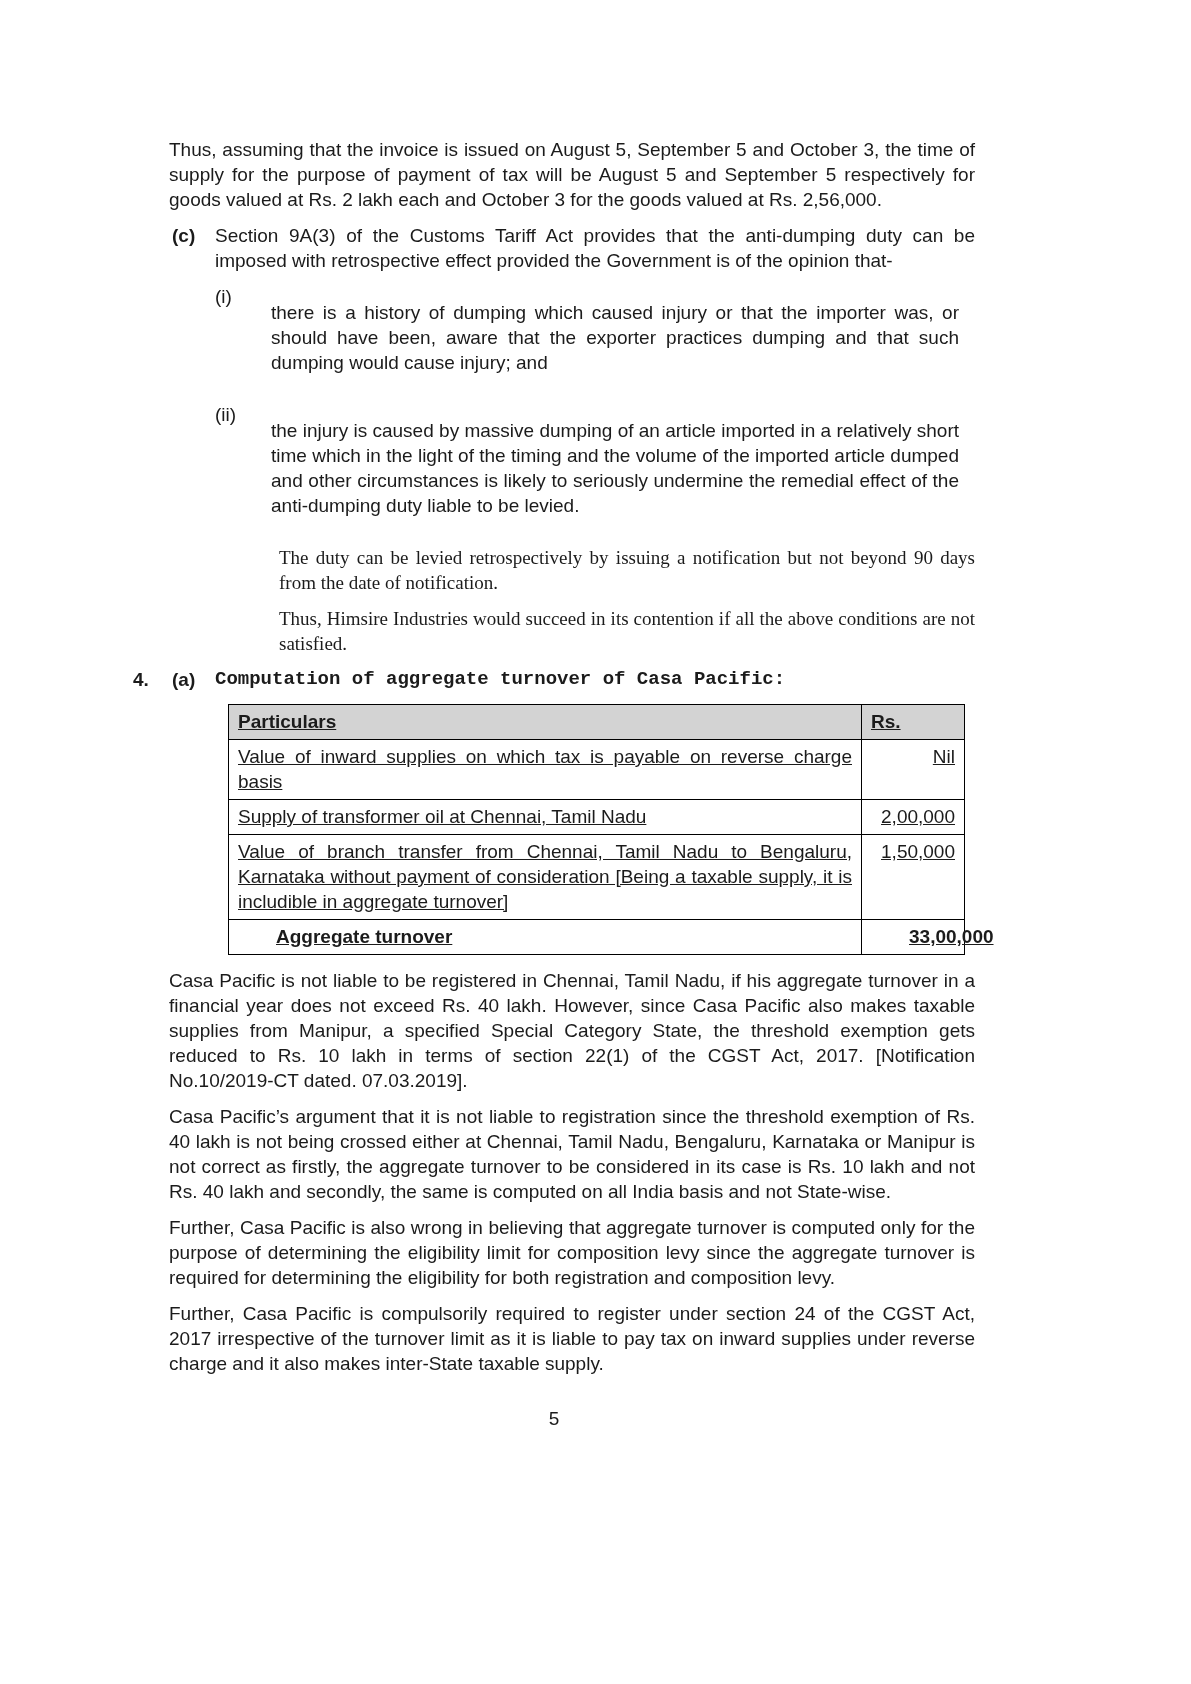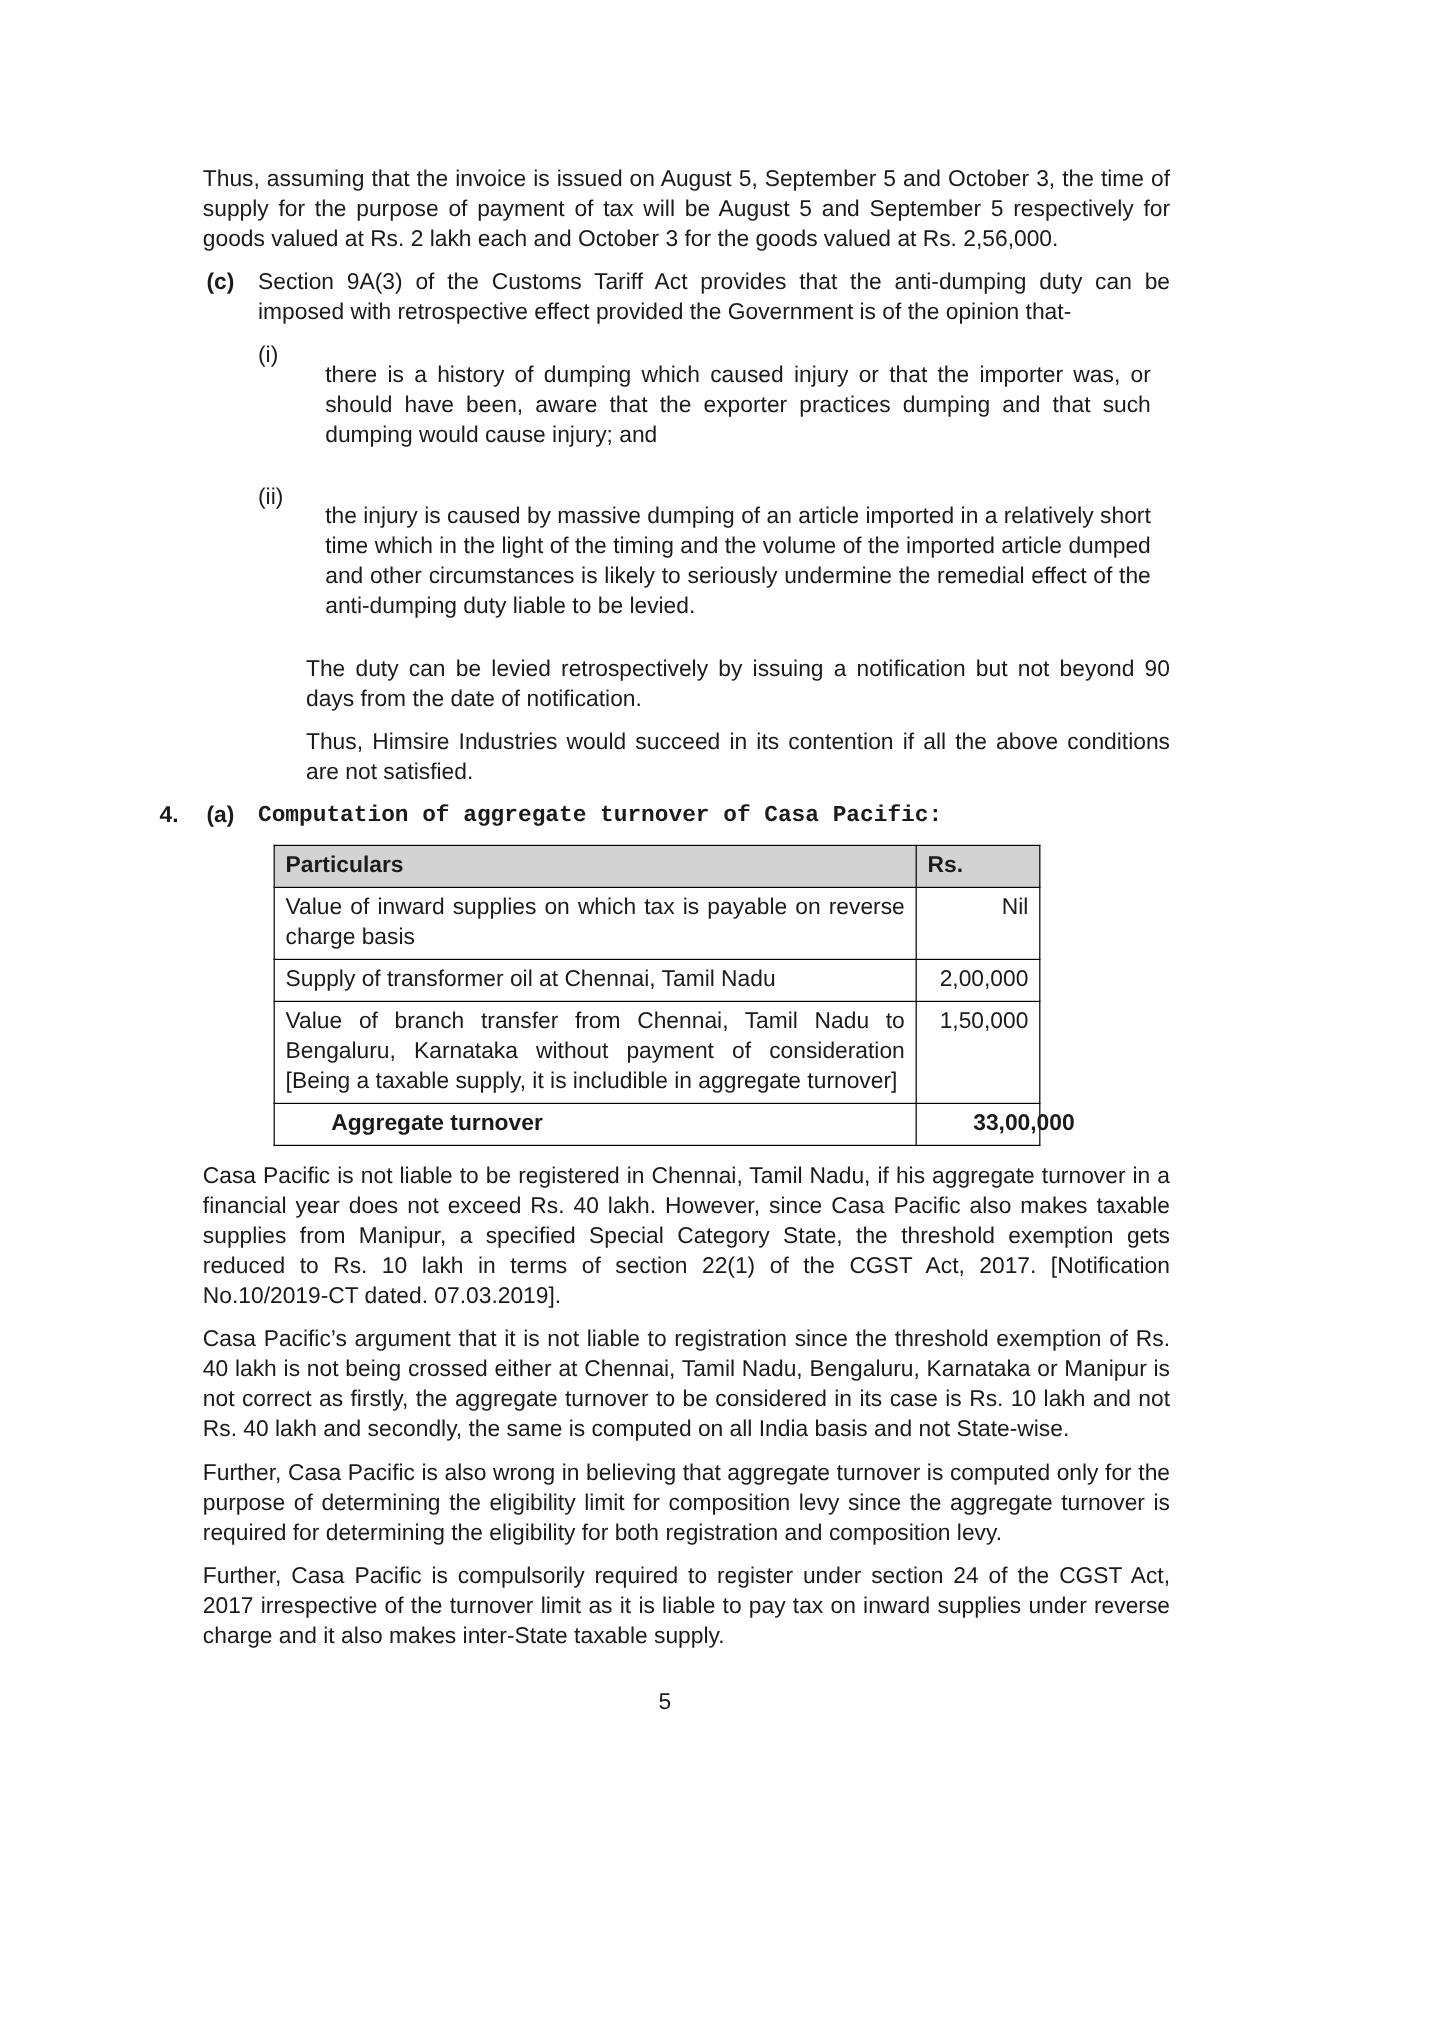--- a/index.html
+++ b/index.html
@@ -20,31 +20,32 @@
   .indent-1 { margin-left: 36px; }
 
   .labeled-row { display: flex; align-items: flex-start; }
   .label-outer { flex: 0 0 82px; width: 82px; padding-left: 39px; }
   .bold { font-weight: bold; }
   .content { flex: 1; min-width: 0; }
 
   .item { display: flex; margin: 0 0 11px 0; }
   .item-label { flex: 0 0 40px; }
   .flex1 { flex: 1; min-width: 0; margin: 16px; }
-  .indent-item { margin-left: 40px; }
+  .indent-item { margin-left: 64px; font-family: Liberation Serif, serif; }
 
   .num-label { flex: 0 0 39px; }
   .sub-label { flex: 0 0 43px; }
   .heading { font-size: 19px; font-weight: bold; margin: 0 0 9px 0; flex: 1; line-height: 25px; font-family: Liberation Mono, monospace; }
 
   .turnover-table {
     border-collapse: collapse;
     margin: 3px 11px 13px 95px;
-    width: 639px;
+    width: 737px;
     table-layout: fixed;
+    text-decoration: underline;
   }
   .turnover-table th, .turnover-table td {
     border: 1px solid #000000;
     padding: 4px 9px 5px 9px;
     vertical-align: top;
     text-align: justify;
   }
   .turnover-table thead th {
     background: #d3d3d3;
     font-weight: bold;

